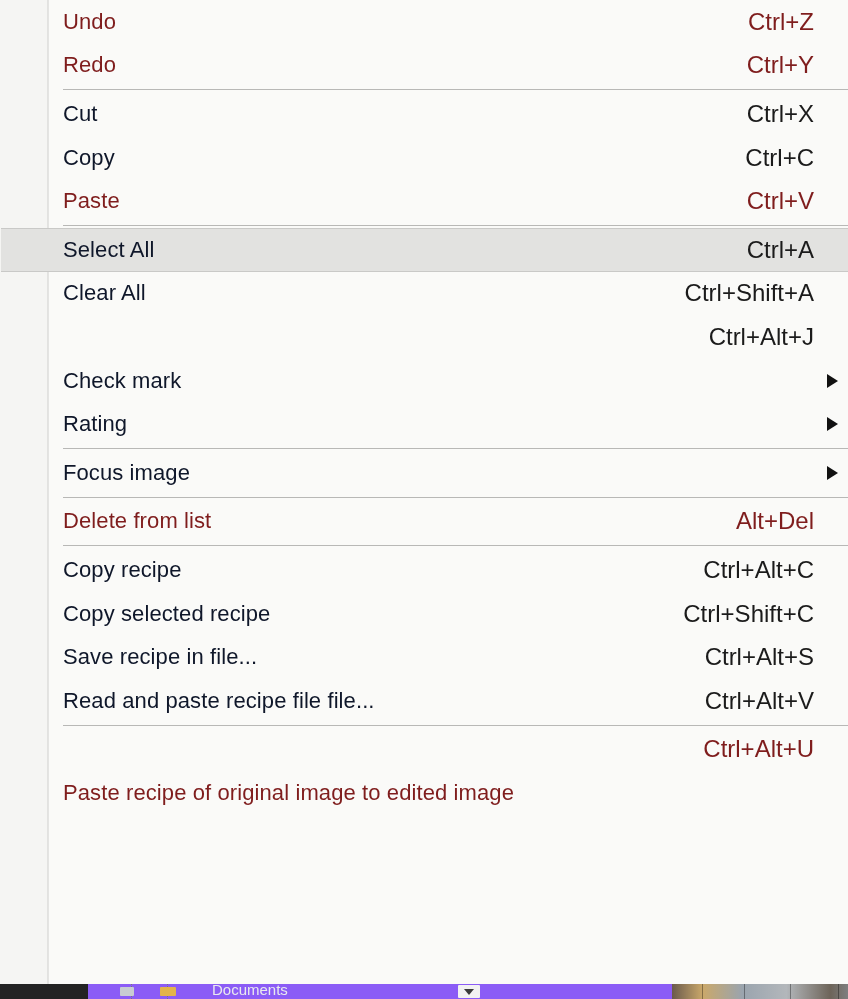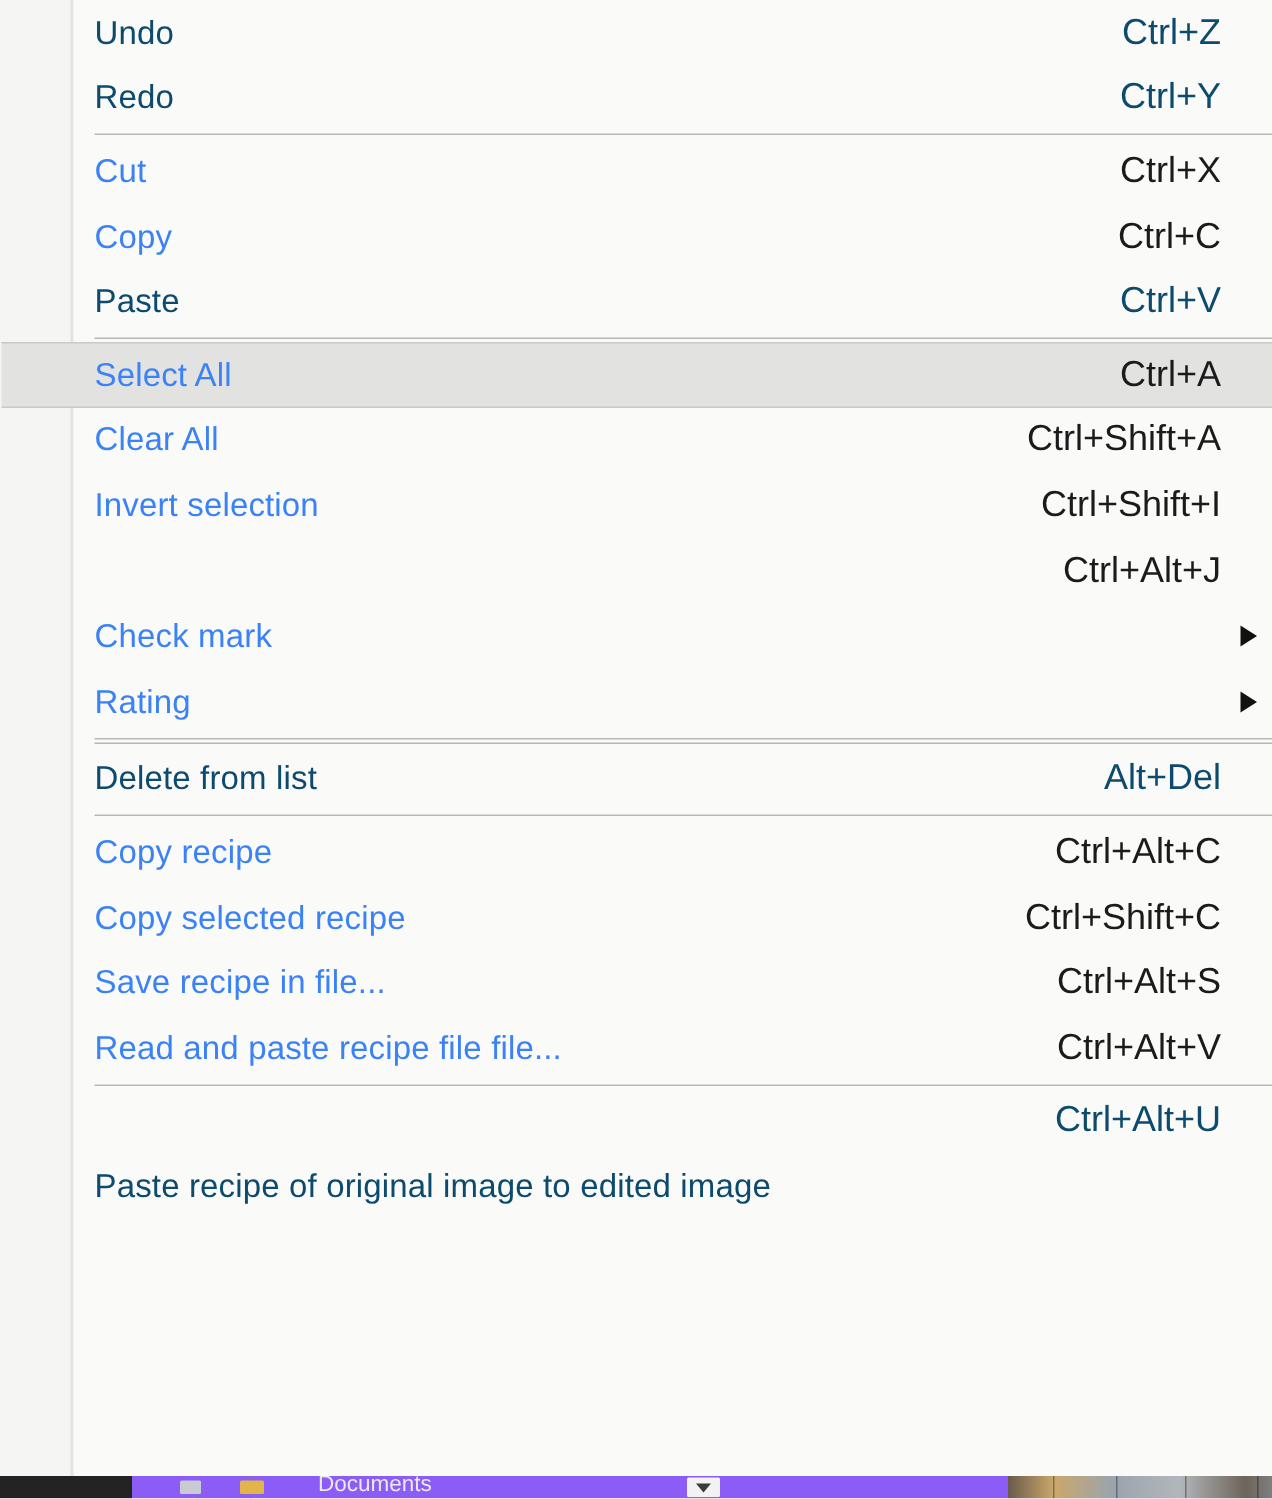--- a/index.html
+++ b/index.html
@@ -50,39 +50,39 @@
     display: flex;
     align-items: center;
     box-sizing: border-box;
     padding-left: 14px;
     padding-right: 34px;
     white-space: nowrap;
   }
 
   .menu-row .label {
     font-size: 22px;
-    color: #3b82f6;
+    color: #0f172a;
     letter-spacing: 0.1px;
     flex: 0 0 auto;
   }
 
   .menu-row .spacer {
     flex: 1 1 auto;
   }
 
   .menu-row .shortcut {
     font-size: 24px;
     color: #1b1b1b;
     flex: 0 0 auto;
     text-align: right;
   }
 
   .menu-row.disabled .label,
   .menu-row.disabled .shortcut {
-    color: #0c4a6e;
+    color: #7f1d1d;
   }
 
   
   .highlight-band {
     position: absolute;
     left: -48px;
     top: 0;
     width: 896px;
     height: 43.6px;
     background: #e2e2e0;
@@ -243,39 +243,39 @@
         <span class="label">Select All</span>
         <span class="spacer"></span>
         <span class="shortcut">Ctrl+A</span>
       </div>
       <div class="menu-row">
         <span class="label">Clear All</span>
         <span class="spacer"></span>
         <span class="shortcut">Ctrl+Shift+A</span>
       </div>
       <div class="menu-row">
-        <span class="label">Invert selection</span>
-        <span class="spacer"></span>
-        <span class="shortcut">Ctrl+Shift+I</span>
-      </div>
-      <div class="menu-row">
         <span class="spacer"></span>
         <span class="shortcut">Ctrl+Alt+J</span>
       </div>
       <div class="menu-row">
         <span class="label">Check mark</span>
         <span class="spacer"></span>
         <span class="submenu-arrow"></span>
       </div>
       <div class="menu-row">
         <span class="label">Rating</span>
         <span class="spacer"></span>
         <span class="submenu-arrow"></span>
       </div>
       <div class="separator"></div>
+      <div class="menu-row">
+        <span class="label">Focus image</span>
+        <span class="spacer"></span>
+        <span class="submenu-arrow"></span>
+      </div>
       <div class="separator"></div>
       <div class="menu-row disabled">
         <span class="label">Delete from list</span>
         <span class="spacer"></span>
         <span class="shortcut">Alt+Del</span>
       </div>
       <div class="separator"></div>
       <div class="menu-row">
         <span class="label">Copy recipe</span>
         <span class="spacer"></span>

